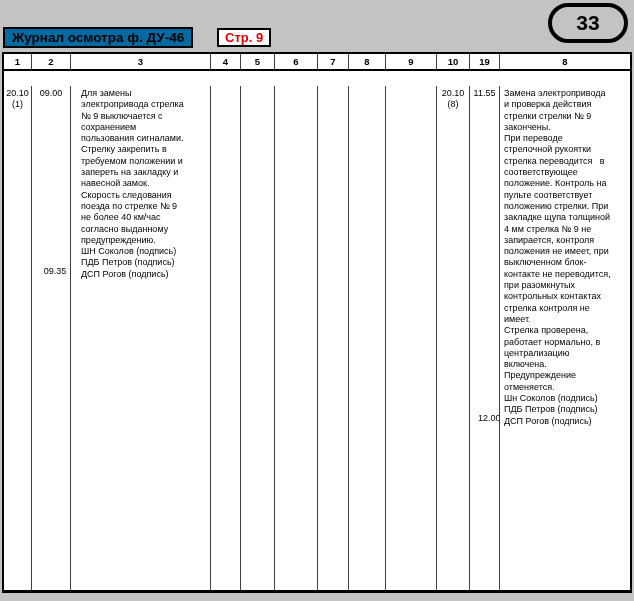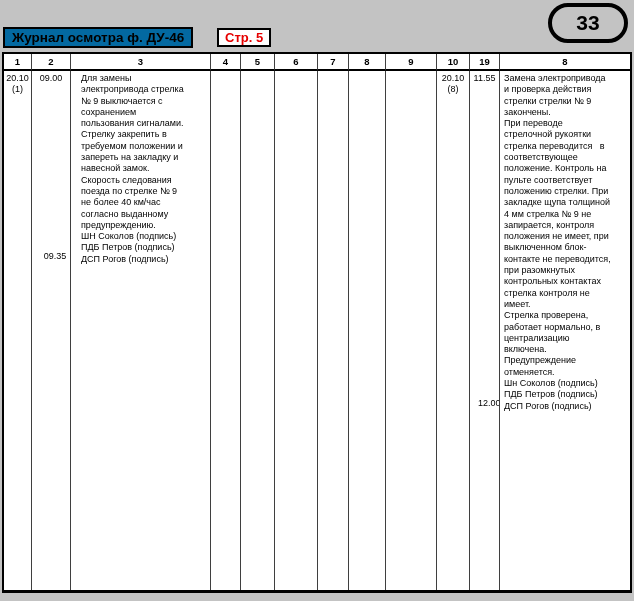--- a/index.html
+++ b/index.html
@@ -40,21 +40,21 @@
     grid-template-rows:17px 1fr;
   }
   .hc{
     border-right:1px solid #3f3f3f;border-bottom:2px solid #000;
     display:flex;align-items:center;justify-content:center;
     font-size:9.5px;font-weight:bold;overflow:hidden;
   }
   .hc.last{border-right:none;}
   .bc{
     border-right:1px solid #3f3f3f;position:relative;
-    font-size:9px;line-height:11.3px;overflow:hidden;
+    font-size:9px;line-height:11.3px;overflow:hidden;margin-top:15px;
   }
   .bc.last{border-right:none;}
   .date-line{text-align:center;padding-top:2px;}
   .rec-line{text-align:center;}
   .time-start{text-align:center;padding-top:2px;}
   .time-end{position:absolute;left:8px;right:0;text-align:center;}
   .time-end.left-entry{top:180px;}
   .time-end.right-entry{top:327px;}
   .text-cell{padding:2px 2px 0 10px;white-space:pre-wrap;}
   .text-cell.right{padding-left:4px;}
@@ -64,21 +64,21 @@
 
 <div class="badge">
   <span>33</span>
 </div>
 
 <div class="title-box">
   <span>Журнал осмотра ф. ДУ-46</span>
 </div>
 
 <div class="page-label-box">
-  <span>Стр. 5</span>
+  <span>Стр. 9</span>
 </div>
 
 <div class="jtable">
 
   <div class="hc">1</div>
   <div class="hc">2</div>
   <div class="hc">3</div>
   <div class="hc">4</div>
   <div class="hc">5</div>
   <div class="hc">6</div>

